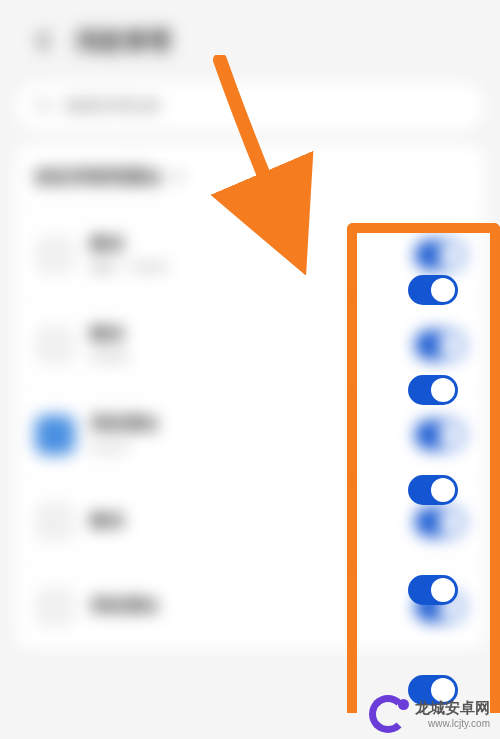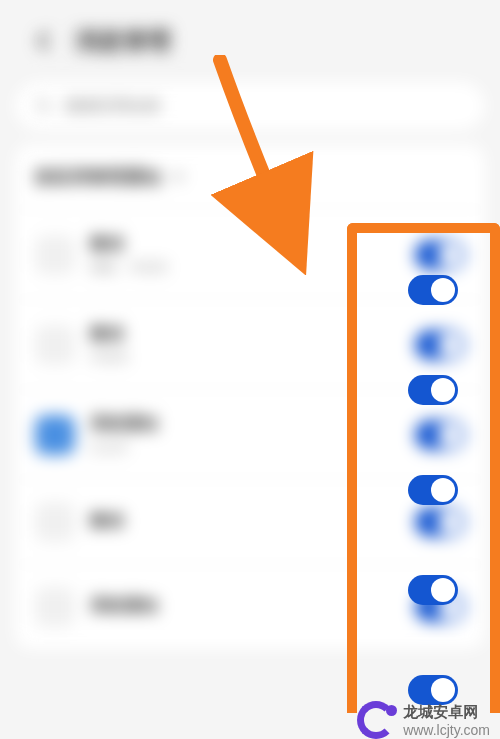--- a/index.html
+++ b/index.html
@@ -147,21 +147,21 @@
     .arrow-svg {
       position: absolute;
       left: 200px;
       top: 55px;
       width: 130px;
       height: 220px;
     }
     .watermark {
       position: absolute;
       right: 10px;
-      bottom: 0;
+      bottom: 6px;
       display: flex;
       align-items: center;
       gap: 8px;
     }
     .watermark-logo {
       width: 38px;
       height: 38px;
       position: relative;
     }
     .logo-c {
@@ -184,21 +184,21 @@
     .watermark-text {
       display: flex;
       flex-direction: column;
       color: #555;
     }
     .watermark-line1 {
       font-size: 15px;
       font-weight: bold;
     }
     .watermark-line2 {
-      font-size: 14px;
+      font-size: 10px;
       color: #888;
       text-align: right;
     }
     
     .sharp-toggle {
       position: absolute;
       width: 50px;
       height: 30px;
       background: #1456d1;
       border-radius: 15px;

